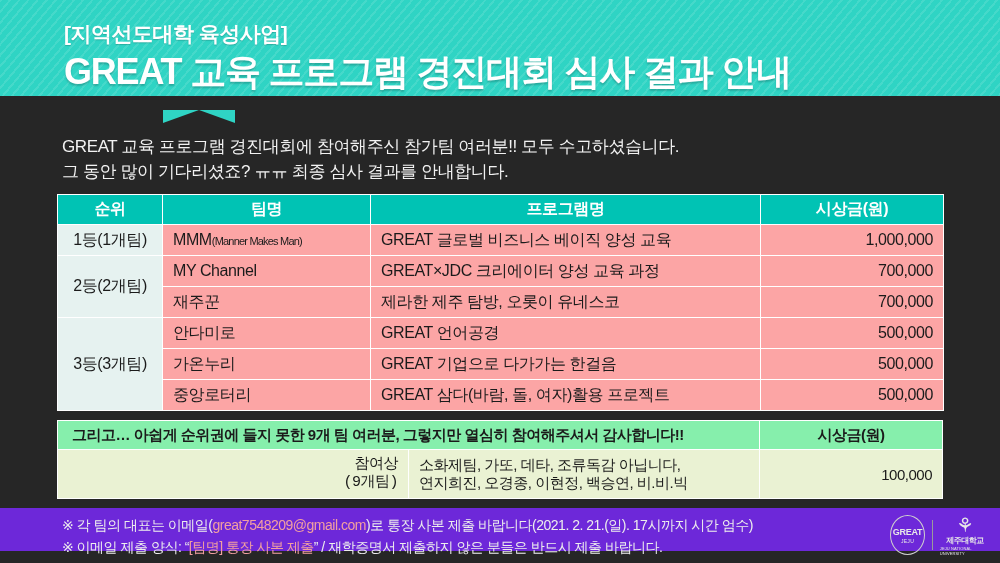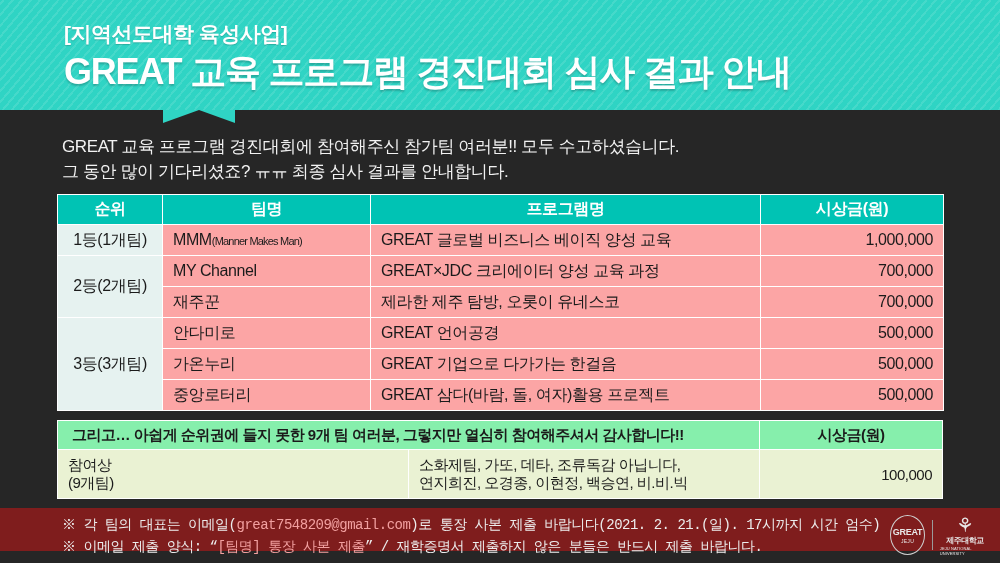--- a/index.html
+++ b/index.html
@@ -18,21 +18,21 @@
     height: 563px;
     background: #262626;
     overflow: hidden;
   }
 
   
   #banner {
     position: absolute;
     left: 0; top: 0;
     width: 1000px;
-    height: 110px;
+    height: 96px;
     background-color: #2fd4c4;
     background-image: repeating-linear-gradient(
         -50deg,
         rgba(255,255,255,0.11) 0px,
         rgba(255,255,255,0.11) 2px,
         rgba(255,255,255,0.0) 2px,
         rgba(255,255,255,0.0) 7px);
   }
   #banner-notch {
     position: absolute;
@@ -140,31 +140,30 @@
   th.part-msg   { text-align: left; padding-left: 14px; }
   th.part-prize { text-align: center; width: 183px; }
 
   #part-table td {
     background: #eaf2d3;
     border: 1px solid #ffffff;
     letter-spacing: -0.5px;
     padding: 6px 10px;
     vertical-align: middle;
   }
-  td.part-label { width: 105px; text-align: left; line-height: 18px; }
+  td.part-label { width: 105px; text-align: right; line-height: 18px; font-family: Liberation Mono, monospace; }
   td.part-names { line-height: 18px; }
   td.part-amt   { width: 183px; text-align: right; padding-right: 14px; }
 
   
   #footer {
     position: absolute;
     left: 0; top: 508px;
     width: 1000px; height: 43px;
-    background: #7f1d1d;
-    font-family: Liberation Mono, monospace;
+    background: #6d28d9;
   }
   #footer-notes {
     position: absolute;
     left: 62px; top: 6px;
     color: #ededed;
     font-size: 14px;
     line-height: 22px;
     letter-spacing: -0.5px;
   }
   #footer-notes div { white-space: nowrap; }

